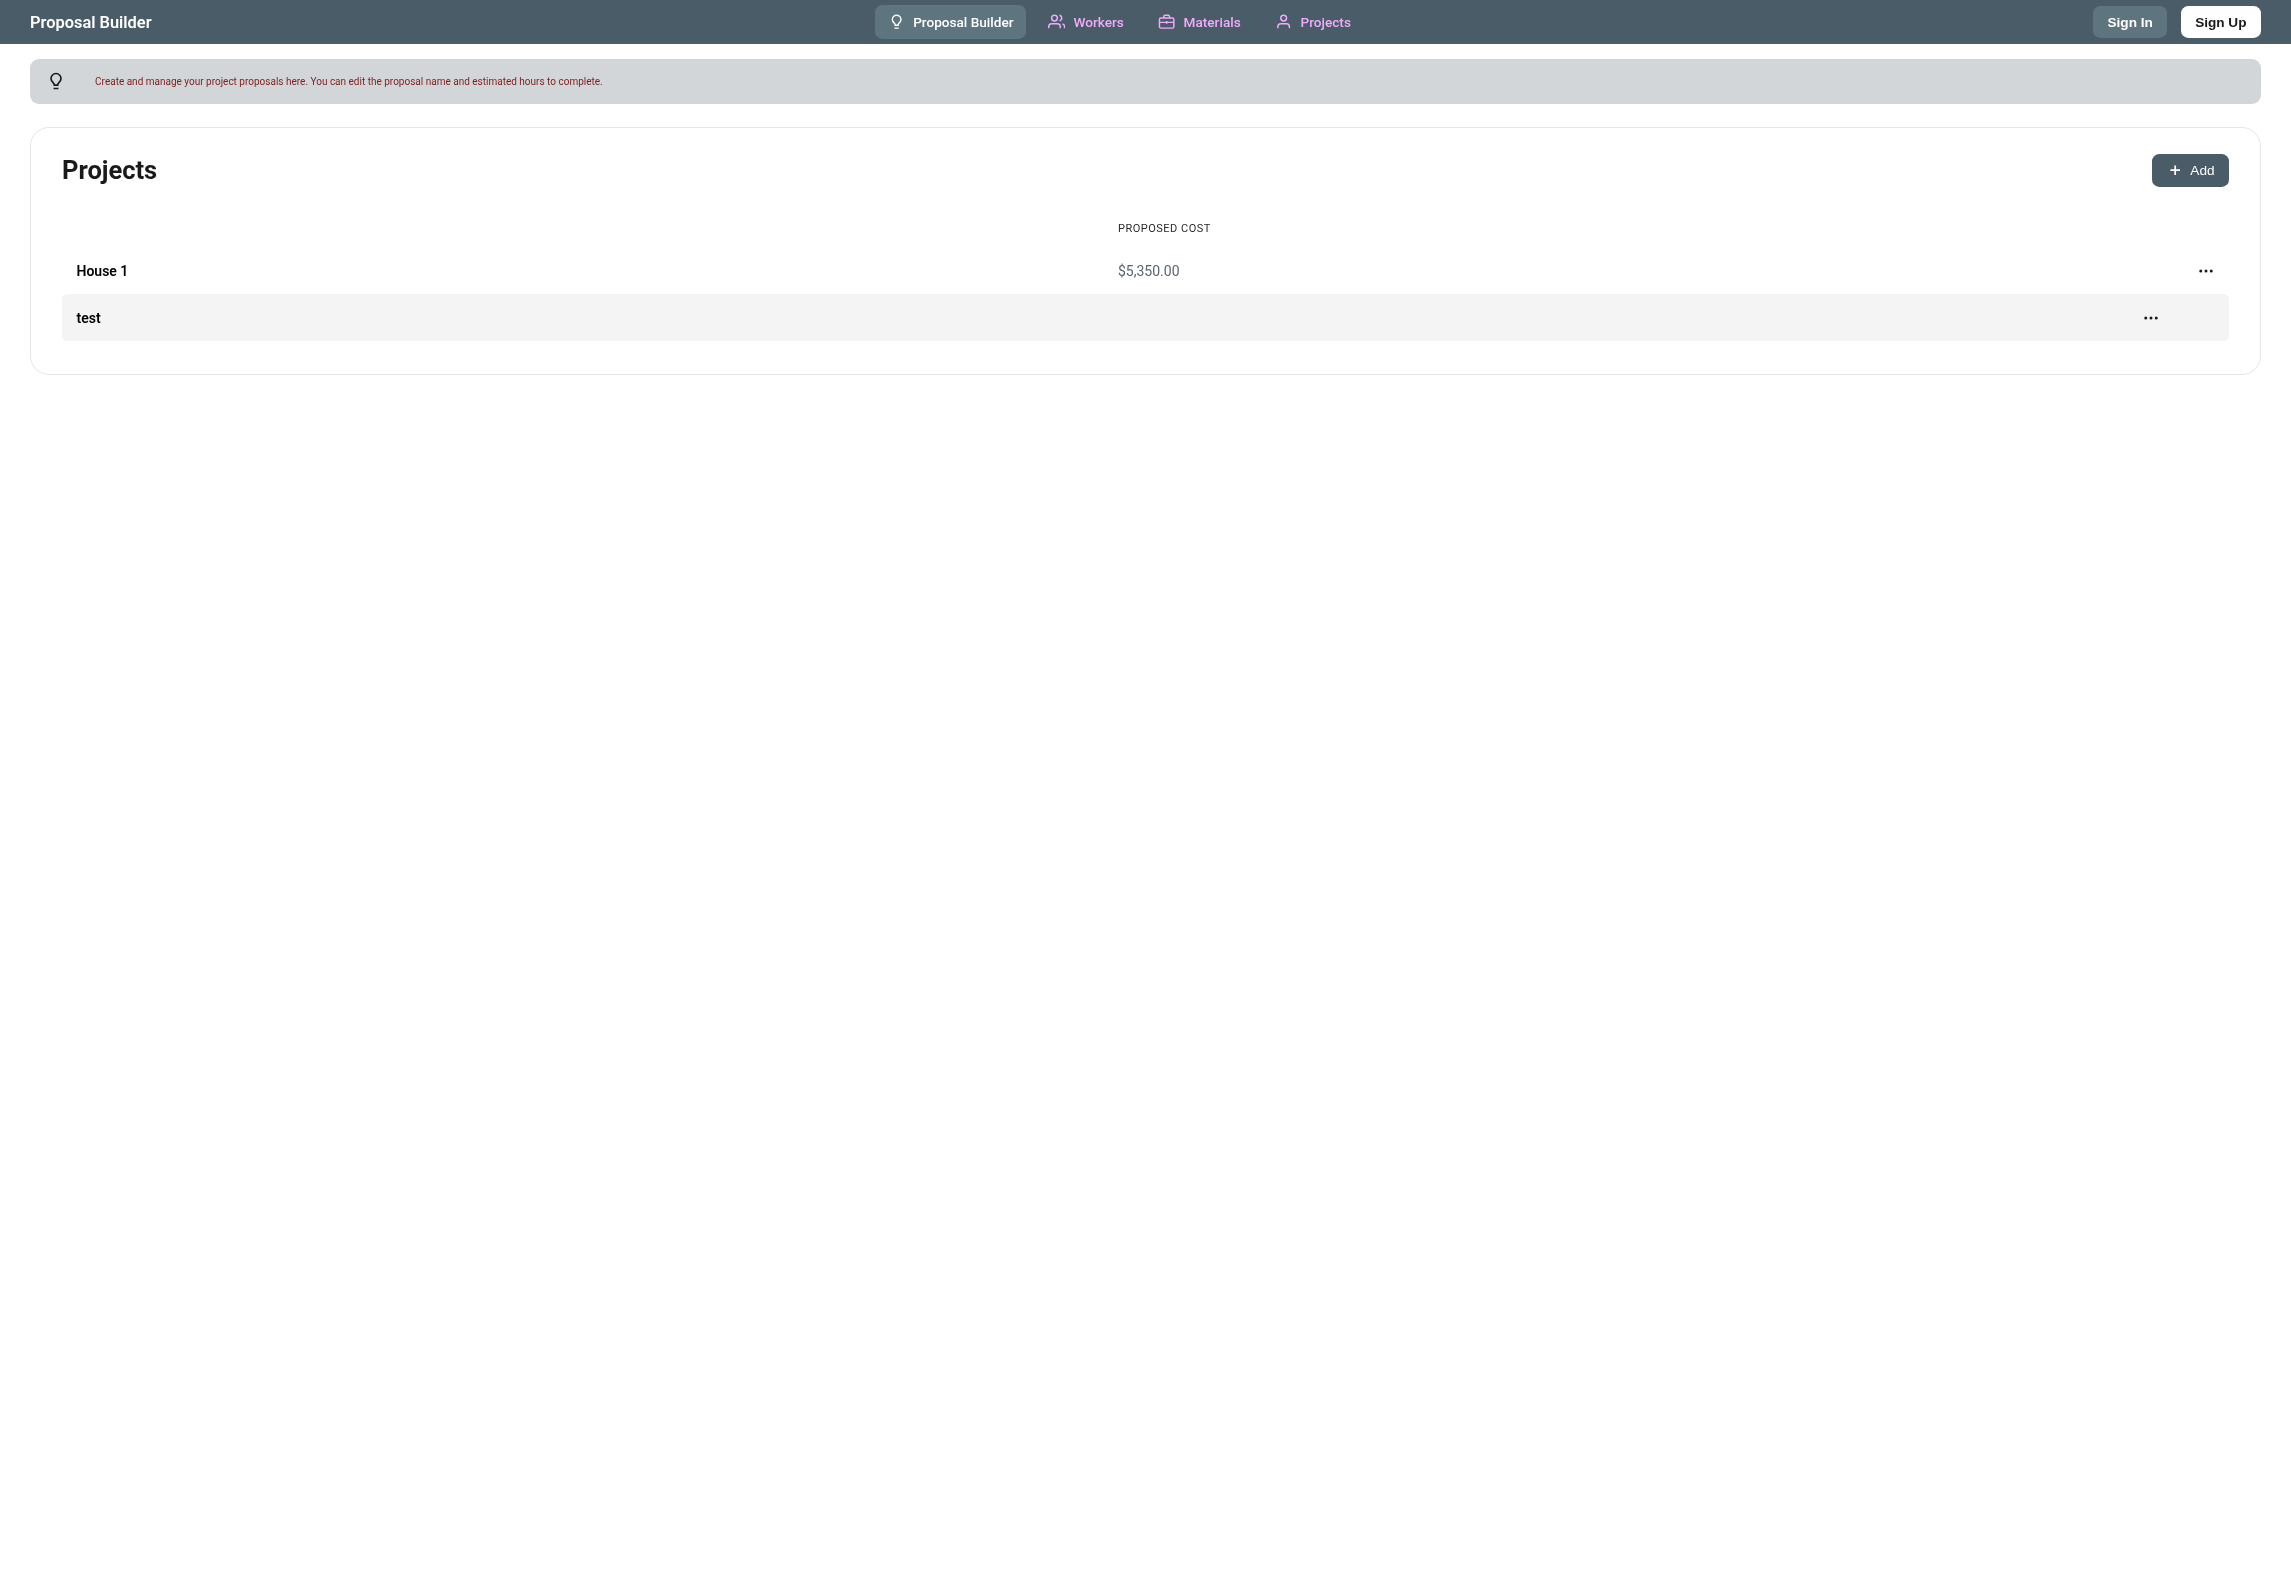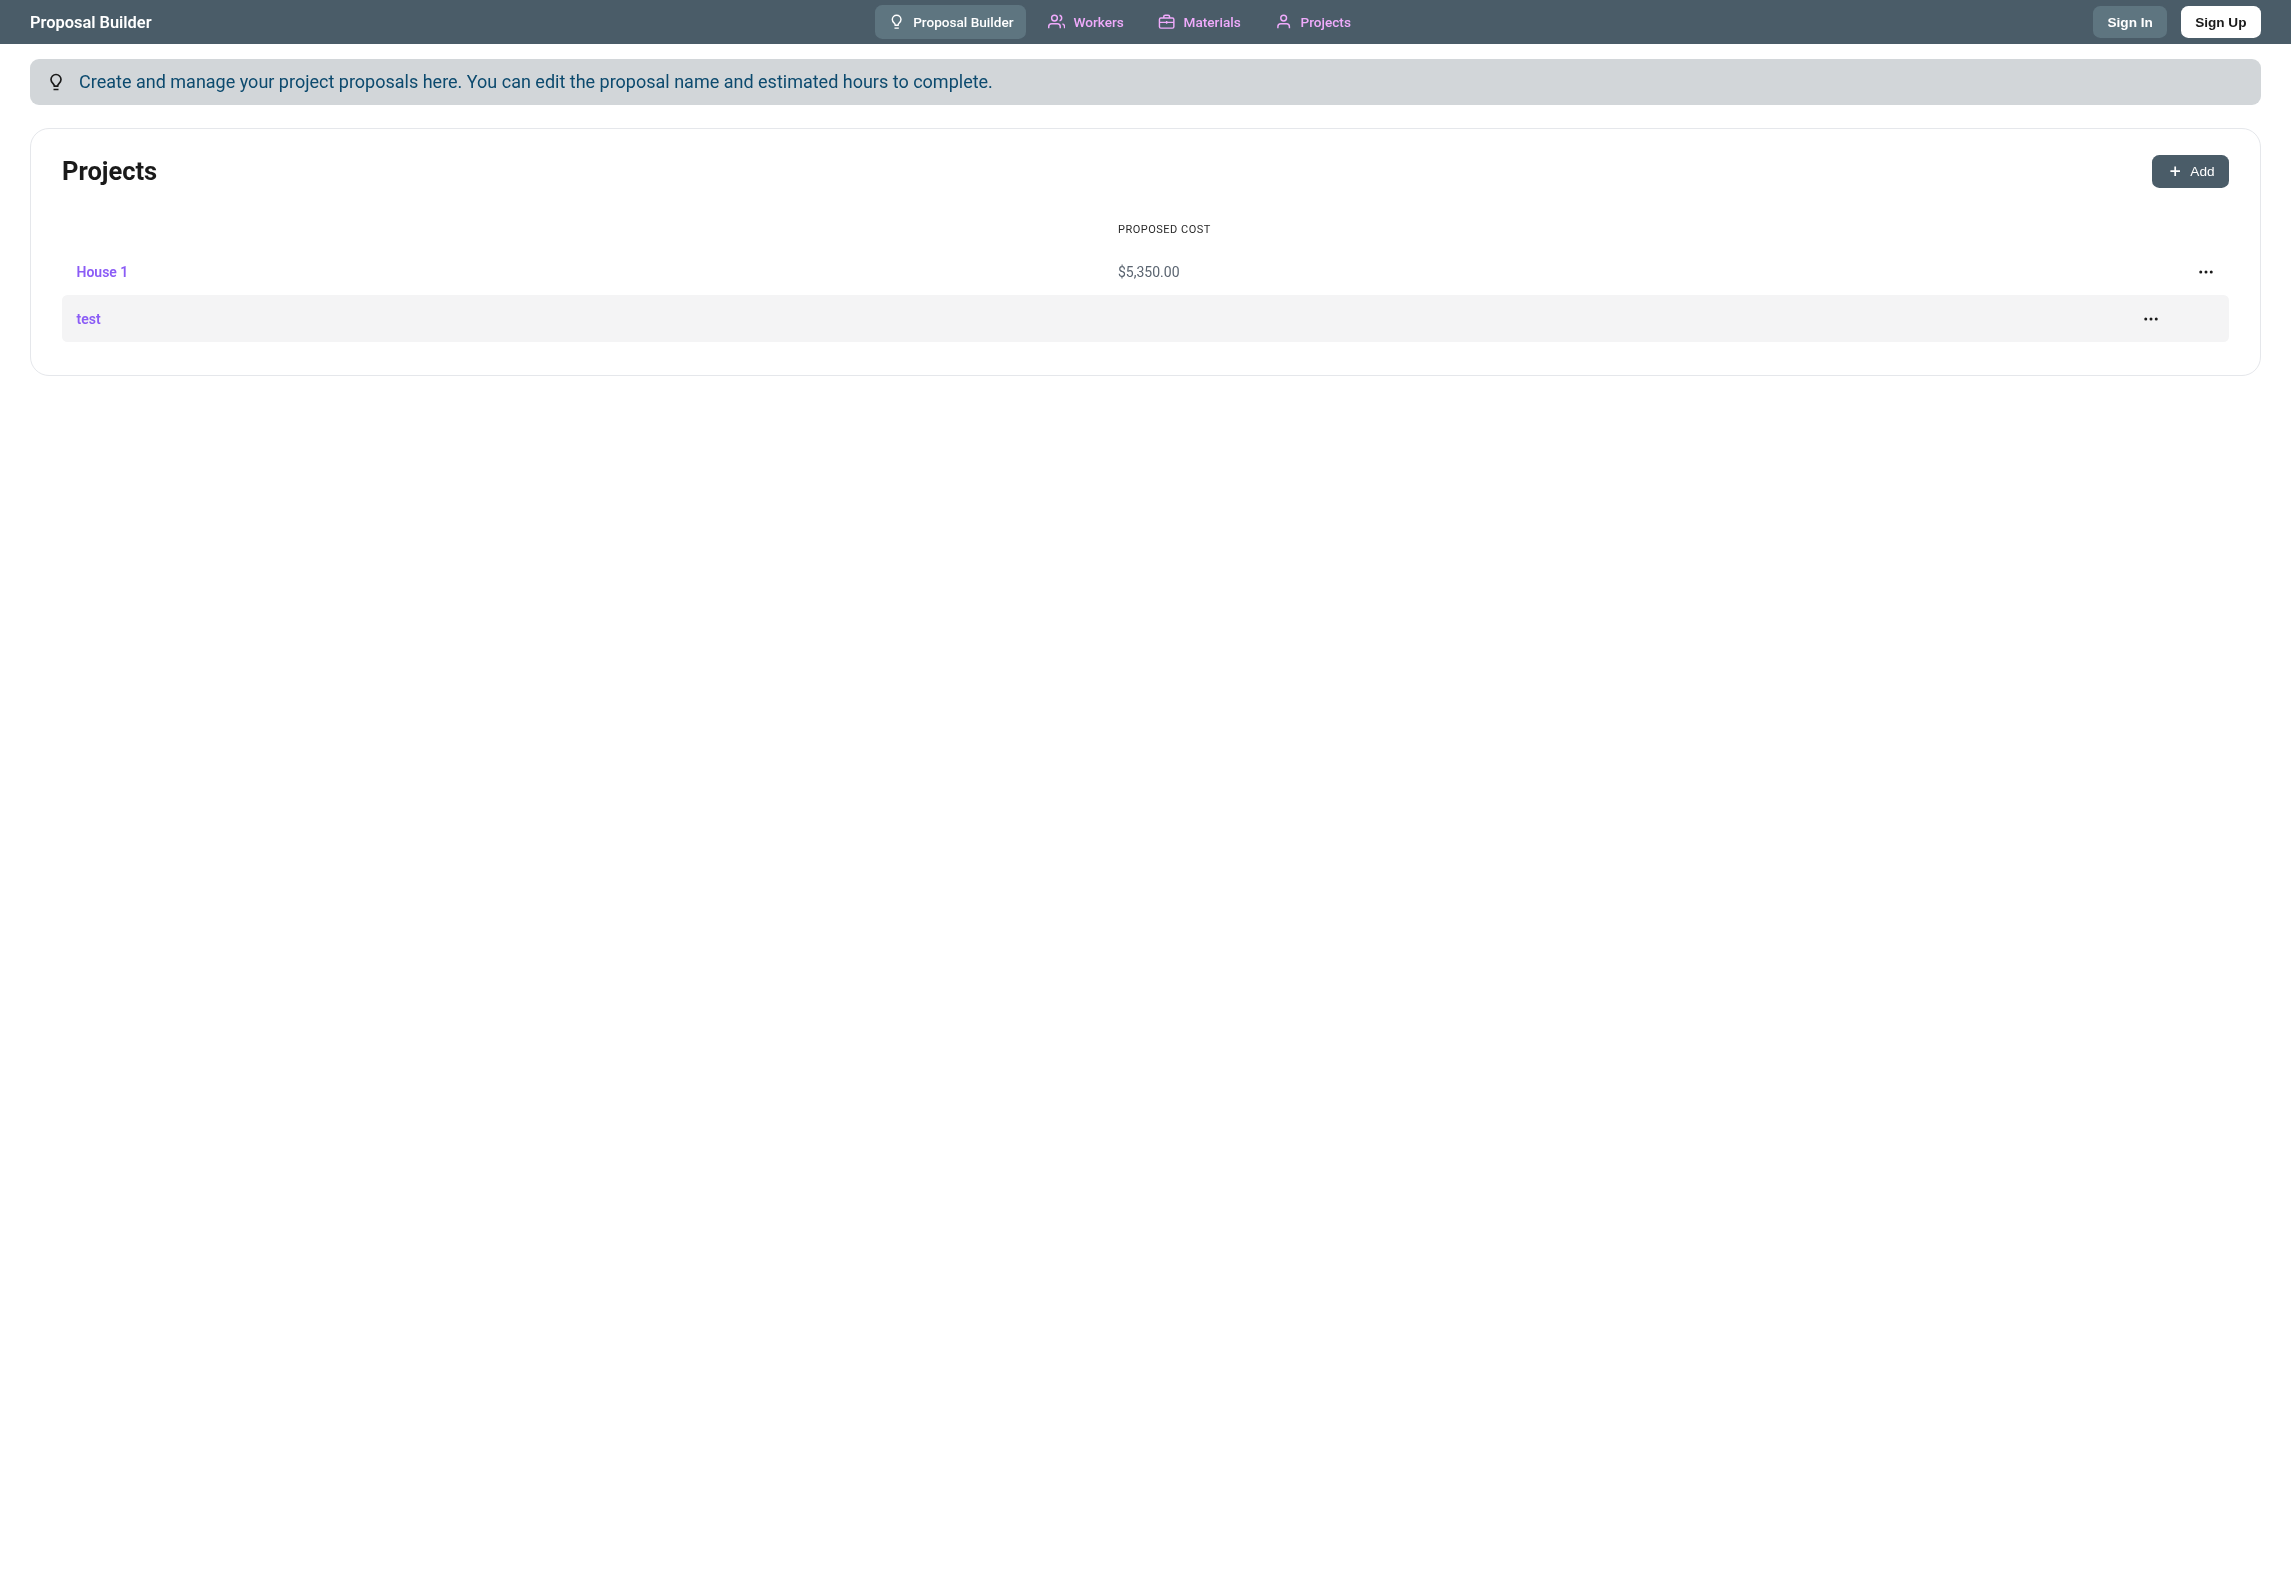--- a/index.html
+++ b/index.html
@@ -86,22 +86,23 @@
     }
     .info-banner svg {
       width: 20px;
       height: 20px;
       stroke: #1a1a1a;
       fill: none;
       stroke-width: 2;
       flex-shrink: 0;
     }
     .info-banner-text {
-      color: #0c4a6e;
-      font-size: 18px;
+      color: #7f1d1d;
+      font-size: 10px;
+      margin-left: 16px;
     }
     .card {
       margin-top: 23.6px;
       border: 0.9px solid #e5e7eb;
       border-radius: 19px;
       padding: 25.5px 31px 33px;
     }
     .card-header {
       display: flex;
       align-items: center;
@@ -155,21 +156,21 @@
       align-items: center;
       padding: 14.5px 14.5px;
       border-radius: 5.5px;
     }
     .table-row:nth-of-type(odd) {
       background: #f4f4f5;
     }
     .table-cell-name {
       font-size: 14px;
       font-weight: 600;
-      color: #8b5cf6;
+      color: #000000;
     }
     .table-cell-cost {
       font-size: 14px;
       color: #5a6470;
     }
     .row-actions {
       display: flex;
       justify-content: flex-end;
       cursor: pointer;
     }

